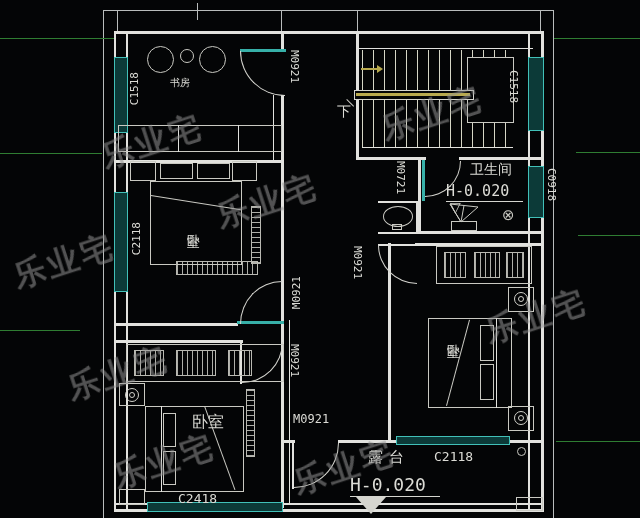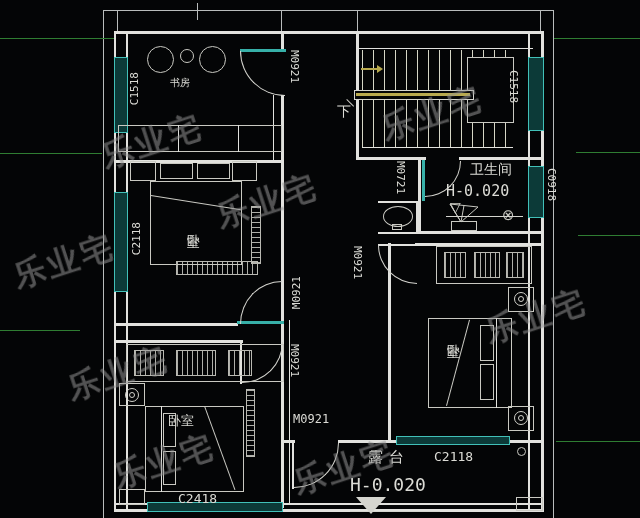--- a/index.html
+++ b/index.html
@@ -27,21 +27,21 @@
           border:1px solid #b9b9b2;box-sizing:border-box;}
   .hatchh{background:repeating-linear-gradient(0deg,rgba(205,205,198,.85) 0 1px,transparent 1px 5px);
           border:1px solid #b9b9b2;box-sizing:border-box;}
   .ln{height:1px;background:#c9c9c2;transform-origin:0 0;}
   .lamp{border:1px solid #d2d2cb;border-radius:50%;box-sizing:border-box;}
   .lamp:after{content:"";position:absolute;inset:3px;border:1px solid #d2d2cb;border-radius:50%;}
   .wm{color:#929292;opacity:.55;font-size:32px;font-weight:bold;letter-spacing:3px;
       transform:rotate(-18deg);filter:blur(.4px);white-space:nowrap;}
   .tri-fill{width:0;height:0;border-left:15px solid transparent;border-right:15px solid transparent;
             border-top:17px solid #d5d5cf;}
-  .u{border-bottom:1px solid #d5d5cf;padding-right:14px;padding-bottom:16px;}
+  .u{border-bottom:1px solid #d5d5cf;padding-right:14px;padding-bottom:1px;}
 </style>
 </head>
 <body>
 
 <div id="stage">
 
   <div class="p dl" style="left:103px;top:10px;width:451px;height:1px"></div>
   <div class="p dl" style="left:103px;top:10px;width:1px;height:508px"></div>
   <div class="p dl" style="left:553px;top:10px;width:1px;height:508px"></div>
   <div class="p dl" style="left:117px;top:10px;width:1px;height:21px"></div>
@@ -177,21 +177,21 @@
   <div class="p ln" style="left:205px;top:406px;width:89px;transform:rotate(70deg)"></div>
   <div class="p box" style="left:119px;top:489px;width:26px;height:16px"></div>
   <div class="p hatchh" style="left:246px;top:389px;width:9px;height:68px"></div>
 
   <div class="p box" style="left:516px;top:497px;width:27px;height:14px"></div>
   <div class="p circ" style="left:517px;top:447px;width:9px;height:9px"></div>
 
   <div class="p lbl" style="left:170px;top:78px;font-size:10px">书房</div>
   <div class="p lbl vcjk" style="left:186px;top:224px;font-size:13px">卧室</div>
   <div class="p lbl vcjk" style="left:446px;top:334px;font-size:13px">卧室</div>
-  <div class="p lbl" style="left:168px;top:414px;font-size:13px">卧室</div>
+  <div class="p lbl" style="left:192px;top:414px;font-size:16px">卧室</div>
   <div class="p lbl" style="left:470px;top:162px;font-size:14px">卫生间</div>
   <div class="p lbl mono u" style="left:446px;top:184px;font-size:15px">H-0.020</div>
   <div class="p lbl" style="left:450px;top:200px;font-size:14px;color:#c9c9c2">▽</div>
   <div class="p lbl" style="left:368px;top:450px;font-size:15px;letter-spacing:6px">露台</div>
   <div class="p lbl mono u" style="left:350px;top:476px;font-size:18px">H-0.020</div>
   <div class="p tri-fill" style="left:356px;top:497px"></div>
   <div class="p lbl" style="left:337px;top:104px;font-size:14px">下</div>
 
   <div class="p lbl mono vlat" style="left:288px;top:50px;font-size:11px">M0921</div>
   <div class="p lbl mono vlat" style="left:394px;top:161px;font-size:11px">M0721</div>

